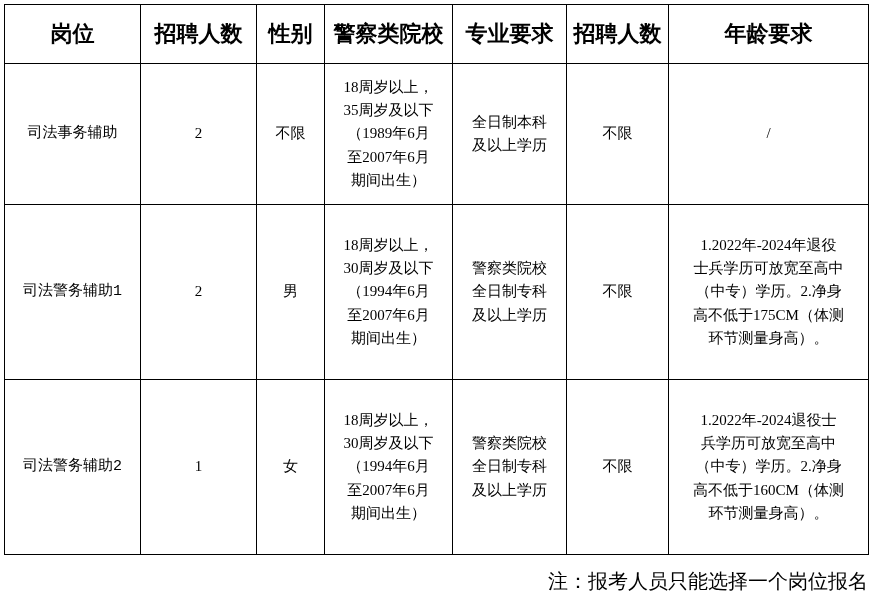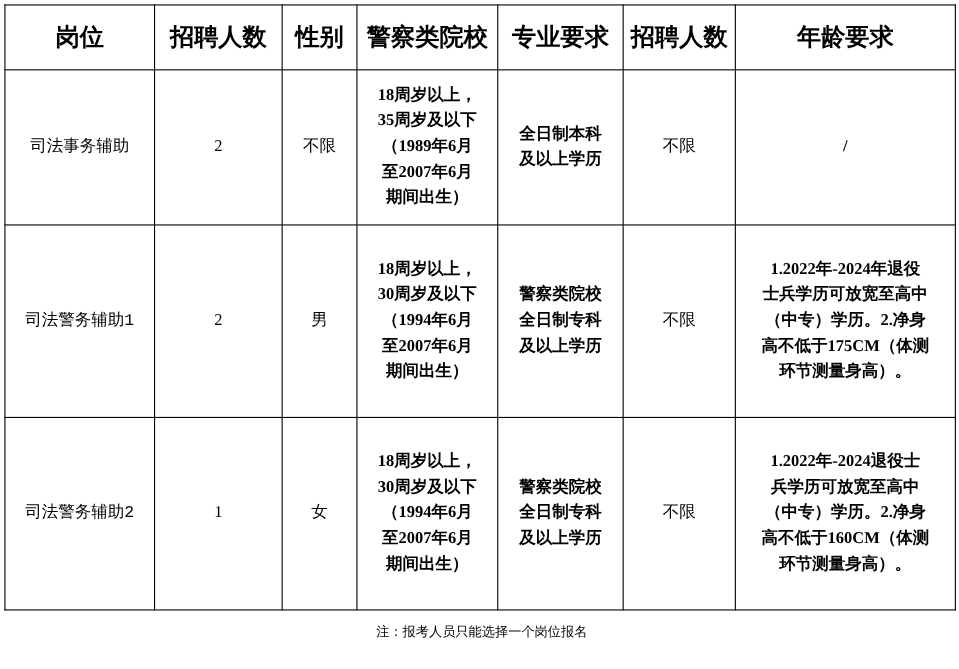--- a/index.html
+++ b/index.html
@@ -54,31 +54,30 @@
 
   td.cell-post { font-size: 15px; font-family: Liberation Mono, monospace; }
   td.cell-count,
   td.cell-gender,
   td.cell-major { font-size: 15px; }
   td.cell-age,
   td.cell-edu,
   td.cell-other {
     font-size: 15px;
     line-height: 1.6;
-    font-weight: bold;
   }
   tbody tr.row-0 td { height: 132px; }
   tbody tr.row-1 td { height: 166px; }
   tbody tr.row-2 td { height: 166px; }
 
   .note {
     margin-top: 10px;
-    font-size: 12px;
+    font-size: 20px;
     line-height: 1.6;
-    text-align: center;
+    text-align: right;
     padding-left: 4px;
   }
   .multiline {
     white-space: pre-line;
   }
 </style>
 </head>
 <body>
 
 <div class="page">

